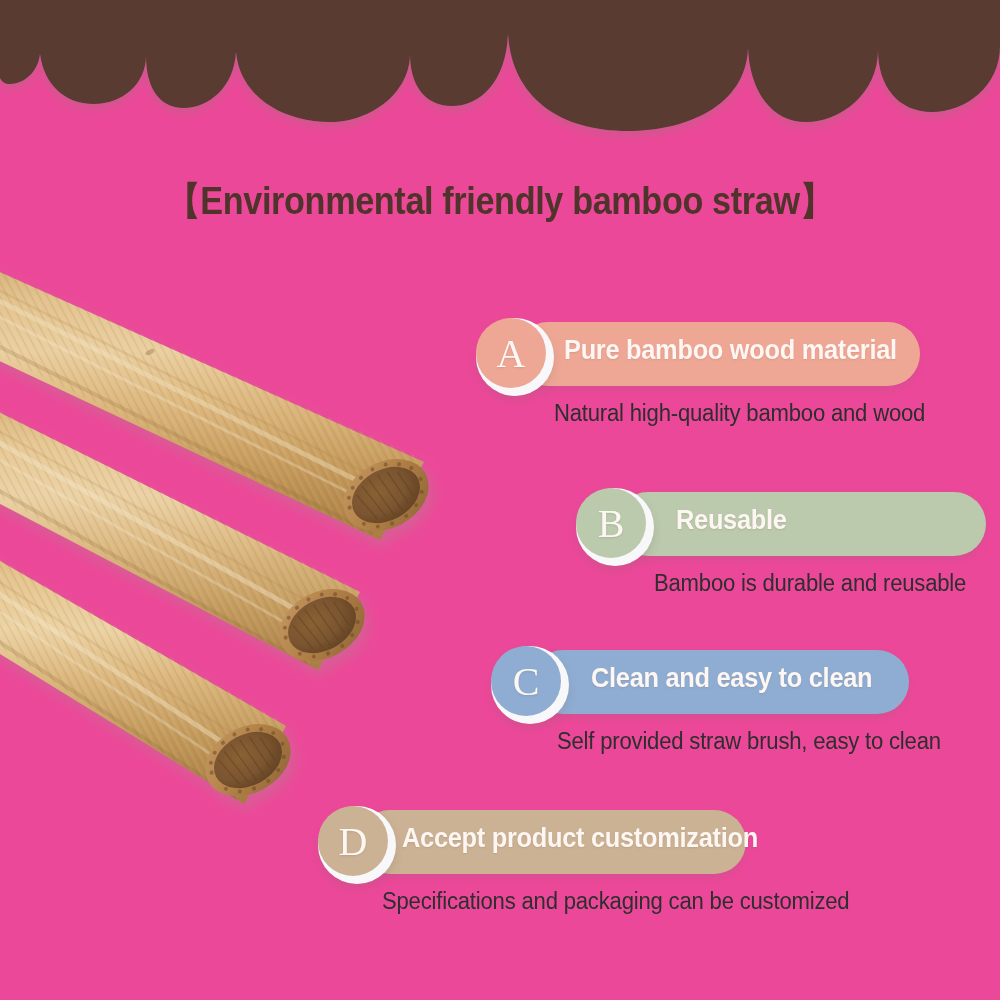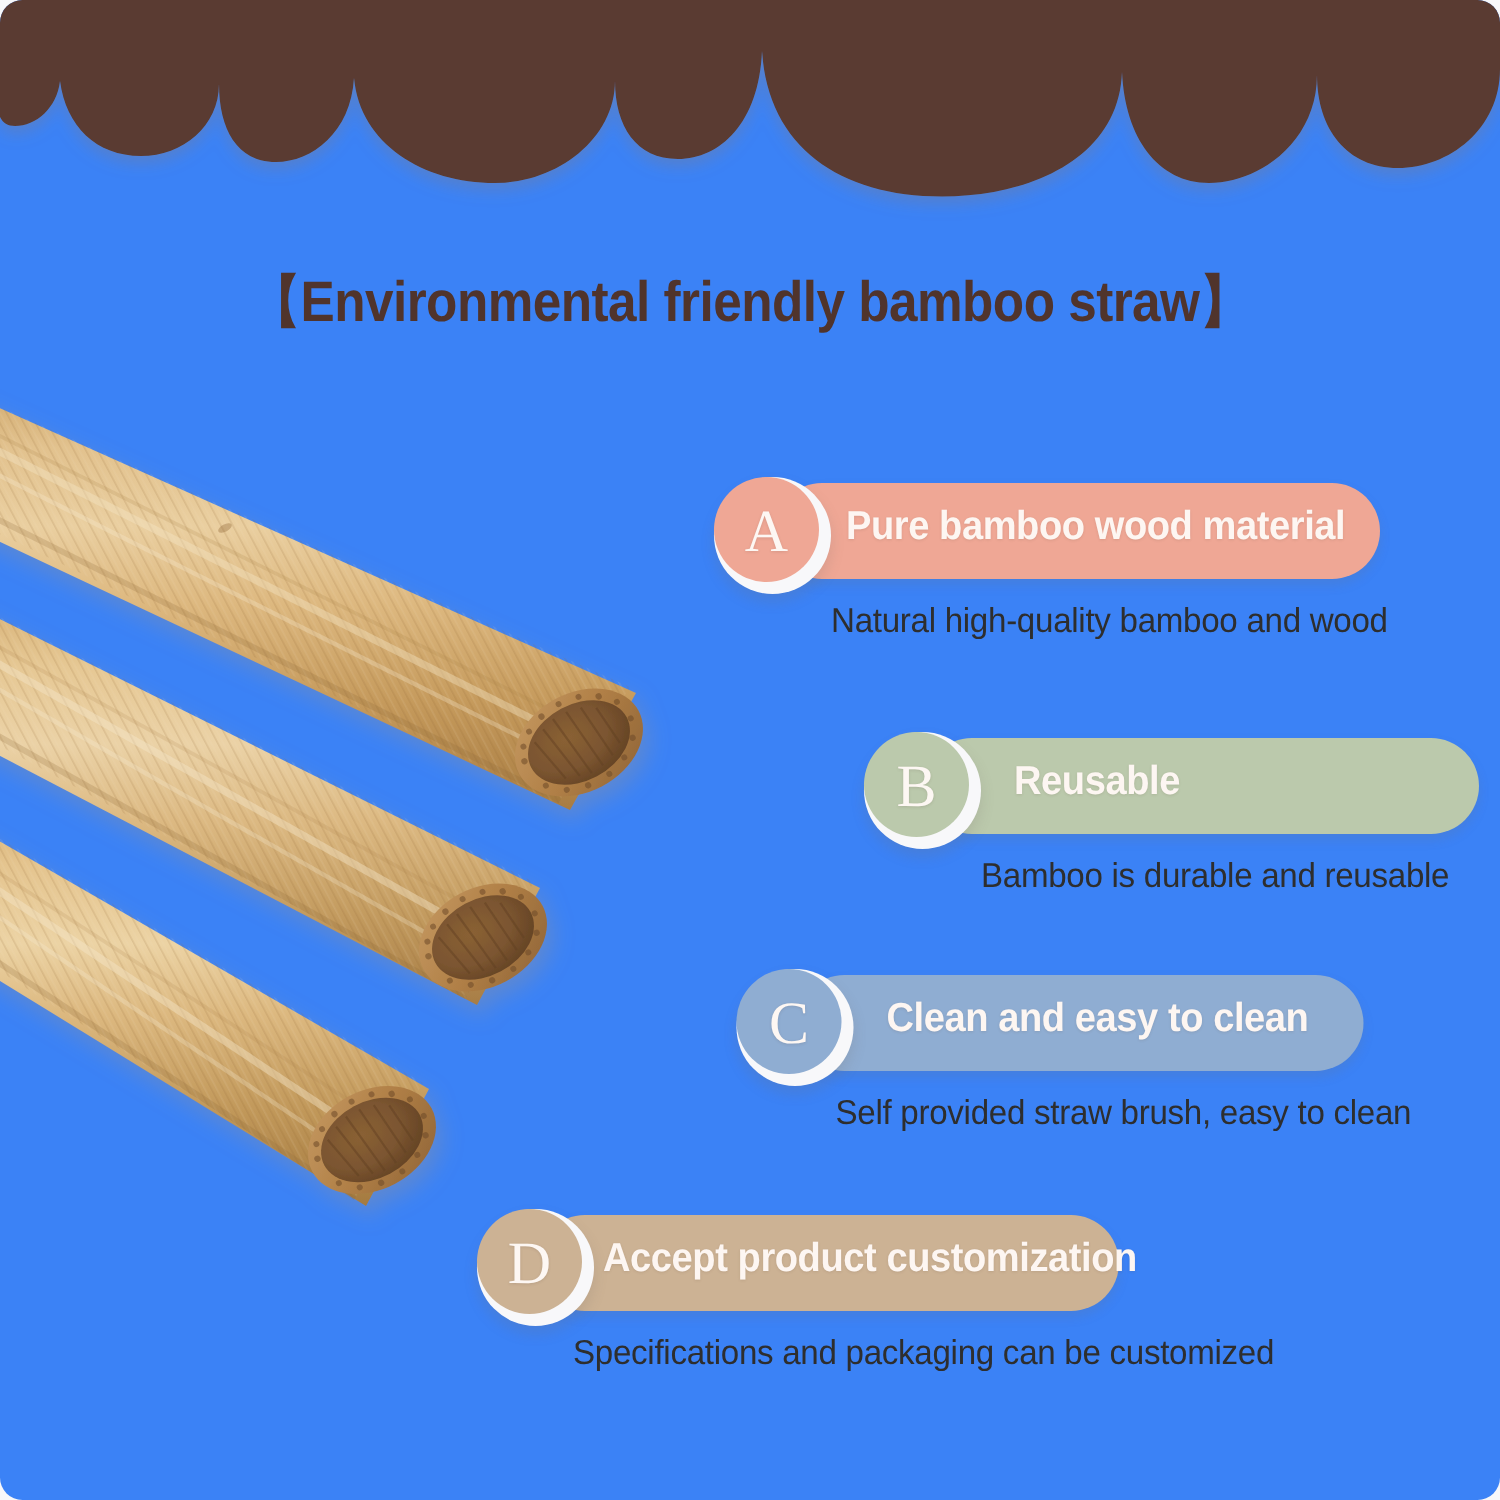--- a/index.html
+++ b/index.html
@@ -3,21 +3,21 @@
 <meta charset="utf-8">
 <style>
   html,body{margin:0;padding:0;}
   body{
     width:1000px;height:1000px;
     background:#f8f8fa;
     font-family:"Liberation Sans","DejaVu Sans",sans-serif;
     overflow:hidden;
     position:relative;
   }
-  #stage{position:absolute;left:0;top:0;width:1000px;height:1000px;overflow:hidden;background:#3b82f6;border-radius:15px;}
+  #stage{position:absolute;left:0;top:0;width:1000px;height:1000px;overflow:hidden;background:#ec4899;}
 
   
   #scallop{position:absolute;left:0;top:0;width:1000px;height:150px;}
 
   
   #straws{position:absolute;left:0;top:0;width:1000px;height:1000px;}
 
   
   .title{
     position:absolute;

